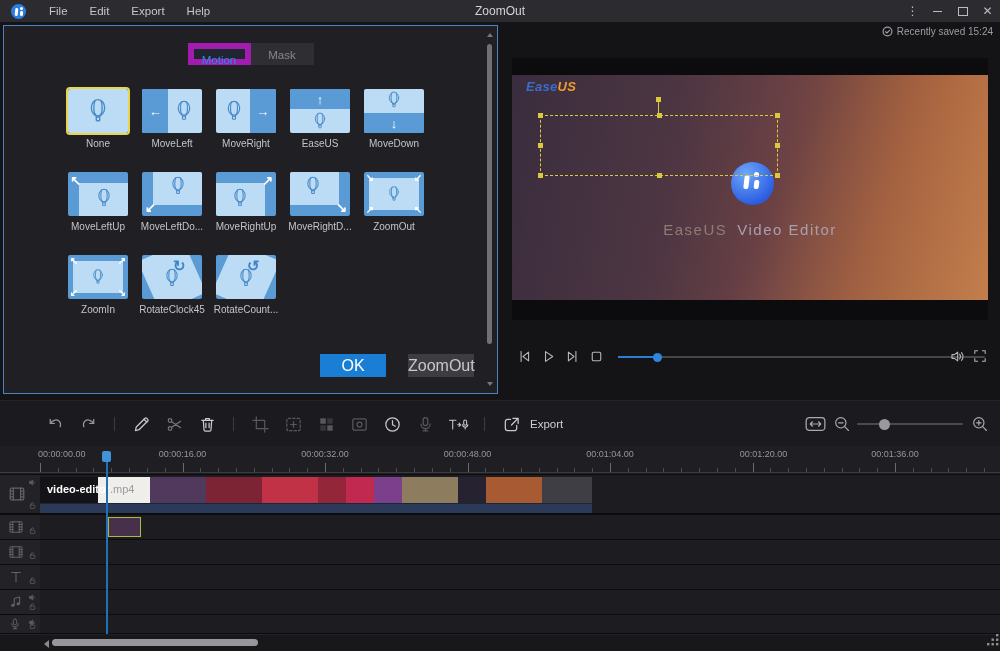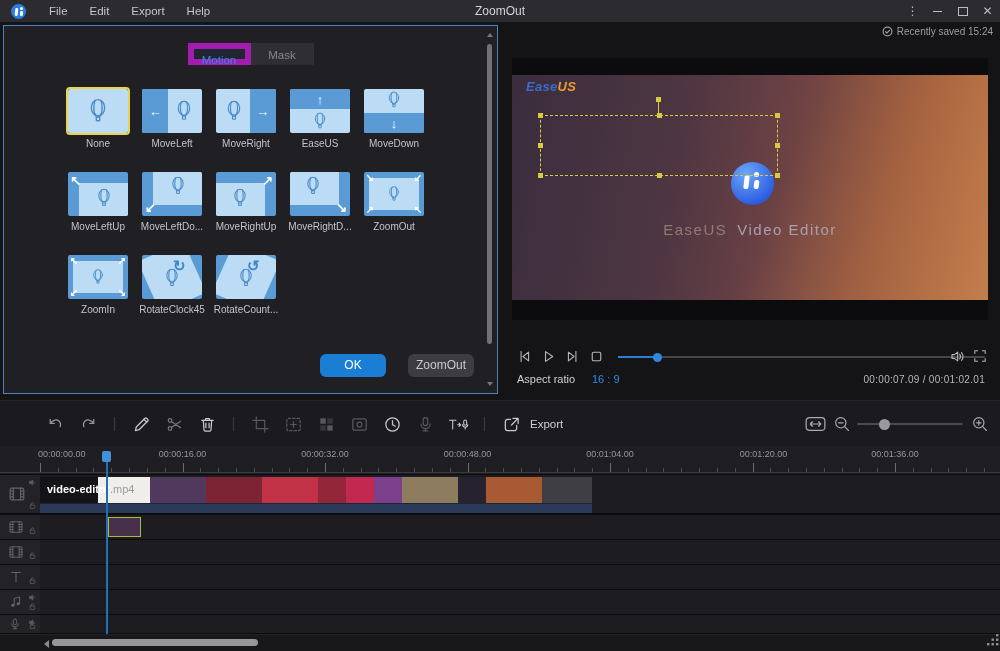--- a/index.html
+++ b/index.html
@@ -39,21 +39,21 @@
   .tile.sel{outline:2px solid #e8d44d;outline-offset:0;}
   .tp{position:absolute;}
   .pmid{background:#5b9bd5;}
   .plight{background:#bcdcf5;}
   .bal{position:absolute;transform:translate(-50%,-50%);color:#4a8cc8;}
   .bal svg{display:block;width:100%;height:100%;}
   .arrow{position:absolute;transform:translate(-50%,-50%);color:#fff;font-weight:700;font-size:13px;line-height:1;}
   .rotg{position:absolute;left:62%;top:26%;transform:translate(-50%,-50%);color:#3f85c8;font-weight:700;font-size:15px;}
   .tlabel{position:relative;left:-10px;width:80px;margin-top:5px;text-align:center;font-size:10px;color:#c4c4c8;
     white-space:nowrap;overflow:hidden;}
-  .btn{position:absolute;width:66px;height:23px;line-height:23px;text-align:center;font-size:12px;border-radius:6px;cursor:pointer;}
+  .btn{position:absolute;width:66px;height:23px;line-height:23px;text-align:center;font-size:16px;border-radius:0;cursor:pointer;}
   #ok-btn{left:316px;top:328px;background:#1a7fd4;color:#fff;}
   #cancel-btn{left:404px;top:328px;background:#3c3c41;color:#c8c8cc;}
   #vscroll{position:absolute;right:3px;top:4px;bottom:4px;width:8px;}
   #vscroll .vthumb{position:absolute;left:1px;top:14px;width:5px;height:300px;border-radius:3px;background:#707075;}
   .varr{position:absolute;left:1px;width:0;height:0;border-left:3px solid transparent;border-right:3px solid transparent;}
   .varr.up{top:3px;border-bottom:4px solid #77777c;}
   .varr.dn{bottom:3px;border-top:4px solid #77777c;}
   
   #stage{position:absolute;left:512px;top:36px;width:476px;height:262px;background:#0c0c0e;}
   #video{position:absolute;left:0;right:0;top:17px;height:225px;overflow:hidden;
@@ -442,25 +442,20 @@
         <div id="pfill" style="width: 10.5%;"></div>
         <div id="pthumb" style="left: calc(10.5% - 4px);"></div>
       </div>
       <div id="spk-btn"><svg viewBox="0 0 20 20" width="100%" height="100%" fill="none" stroke="currentColor" stroke-width="1.3" stroke-linecap="round" stroke-linejoin="round">
             <path d="M3.5 7.8v4.4h2.9l3.8 3V4.8l-3.8 3z"></path>
             <path d="M12.4 7.2a4.2 4.2 0 010 5.6M14.7 5.5a7 7 0 010 9"></path>
           </svg></div>
       <div id="fs-btn"><svg viewBox="0 0 20 20" width="100%" height="100%" fill="none" stroke="currentColor" stroke-width="1.3" stroke-linecap="round" stroke-linejoin="round">
             <path d="M3.5 7V3.5H7M13 3.5h3.5V7M16.5 13v3.5H13M7 16.5H3.5V13"></path>
           </svg></div>
-    </div>
-    <div id="inforow">
-      <span id="aspect-label">Aspect ratio</span>
-      <span id="aspect-value">16 : 9</span>
-      <span id="timecode">00:00:07.09 / 00:01:02.01</span>
     </div>
   </div>
 
   <div id="toolbar-row">
     <div id="tb-left">
         <div class="tbtn tone-mid">
           <svg viewBox="0 0 20 20" width="100%" height="100%" fill="none" stroke="currentColor" stroke-width="1.3" stroke-linecap="round" stroke-linejoin="round">
             <path d="M4.5 4.7v4.2h4.2"></path>
             <path d="M4.7 8.7C6.3 5.6 10.8 4.3 13.2 6.1c1.9 1.4 2.5 3.8 1.7 6.2"></path>
           </svg>

